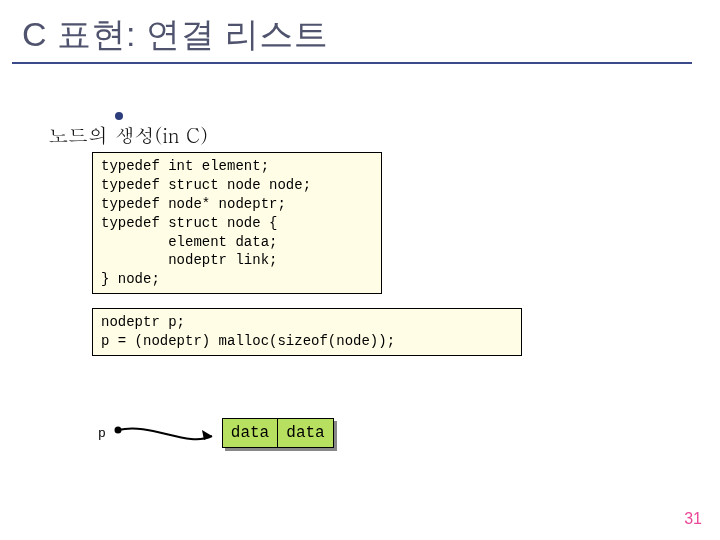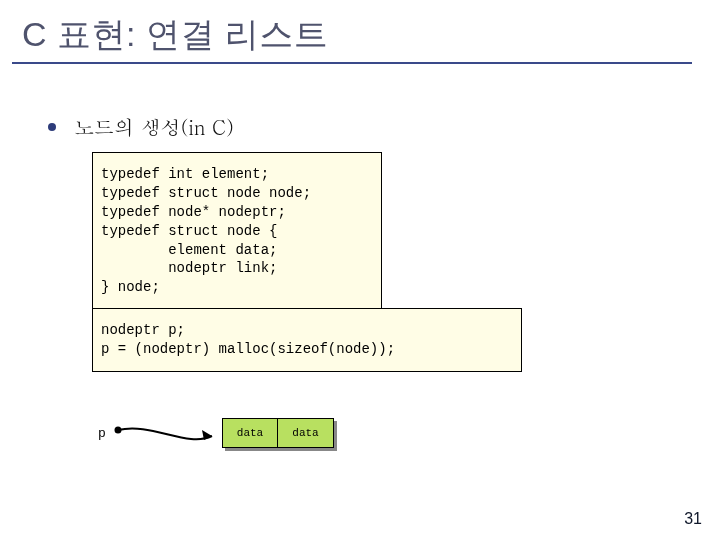--- a/index.html
+++ b/index.html
@@ -34,20 +34,21 @@
     width: 680px;
     height: 2px;
     background: #3a4a8a;
   }
   .bullet-row {
     position: absolute;
     left: 48px;
     top: 112px;
     display: flex;
     align-items: center;
+    flex-direction: column;
   }
   .bullet-dot {
     width: 8px;
     height: 8px;
     border-radius: 50%;
     background: #2d3c7a;
     margin-right: 18px;
     flex: 0 0 auto;
   }
   .bullet-text {
@@ -57,21 +58,21 @@
   }
   .codebox {
     position: absolute;
     background: #fffde6;
     border: 1.5px solid #000;
     box-sizing: border-box;
     font-family: "Courier New", "Consolas", monospace;
     font-size: 14px;
     line-height: 1.35;
     white-space: pre;
-    padding: 12px 8px;
+    padding: 4px 8px;
     color: #000;
   }
   .codebox.box1 {
     left: 92px;
     top: 152px;
     width: 290px;
   }
   .codebox.box2 {
     left: 92px;
     top: 308px;
@@ -98,33 +99,33 @@
     top: 418px;
     display: flex;
     box-shadow: 3px 3px 0 #888;
   }
   .node-cell {
     width: 56px;
     height: 30px;
     border: 1.5px solid #000;
     background: #b8e060;
     font-family: "Courier New", monospace;
-    font-size: 11px;
+    font-size: 16px;
     display: flex;
     align-items: center;
     justify-content: center;
     box-sizing: border-box;
   }
   .node-cell + .node-cell { border-left: none; }
   .page-num {
     position: absolute;
     right: 18px;
     bottom: 12px;
     font-size: 16px;
-    color: #0f172a;
+    color: #ec4899;
   }
 </style>
 </head>
 <body>
 
 <div class="slide">
   <div class="title">C 표현: 연결 리스트</div>
   <div class="title-rule"></div>
 
   <div class="bullet-row">

